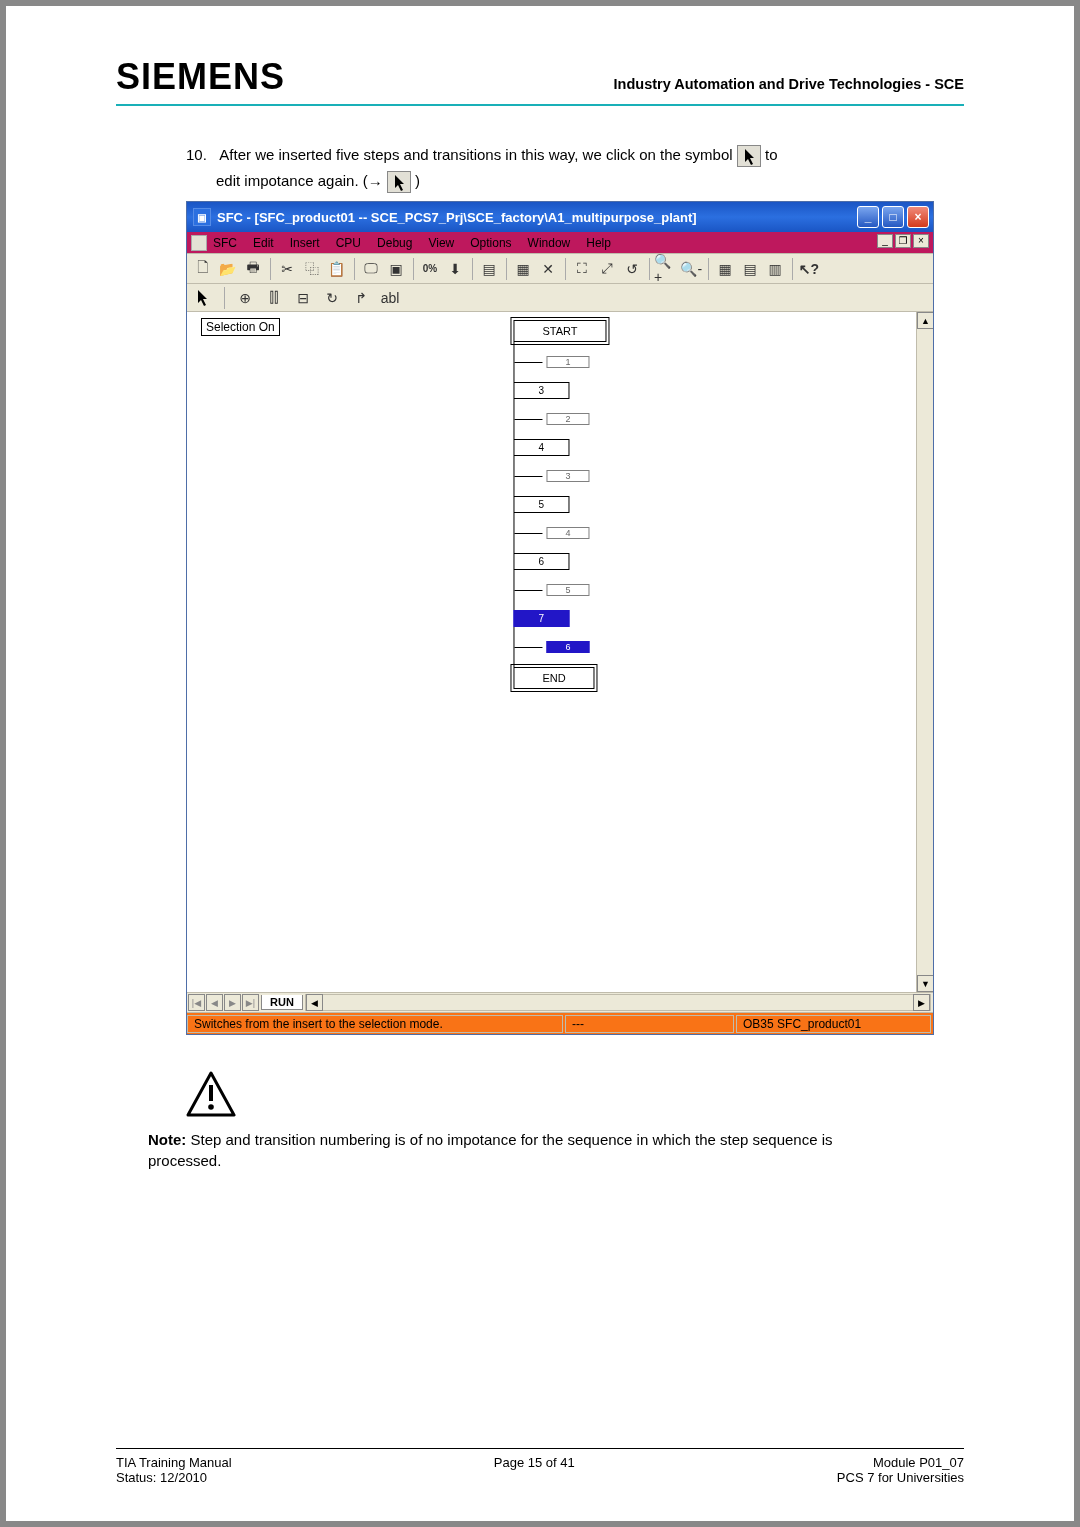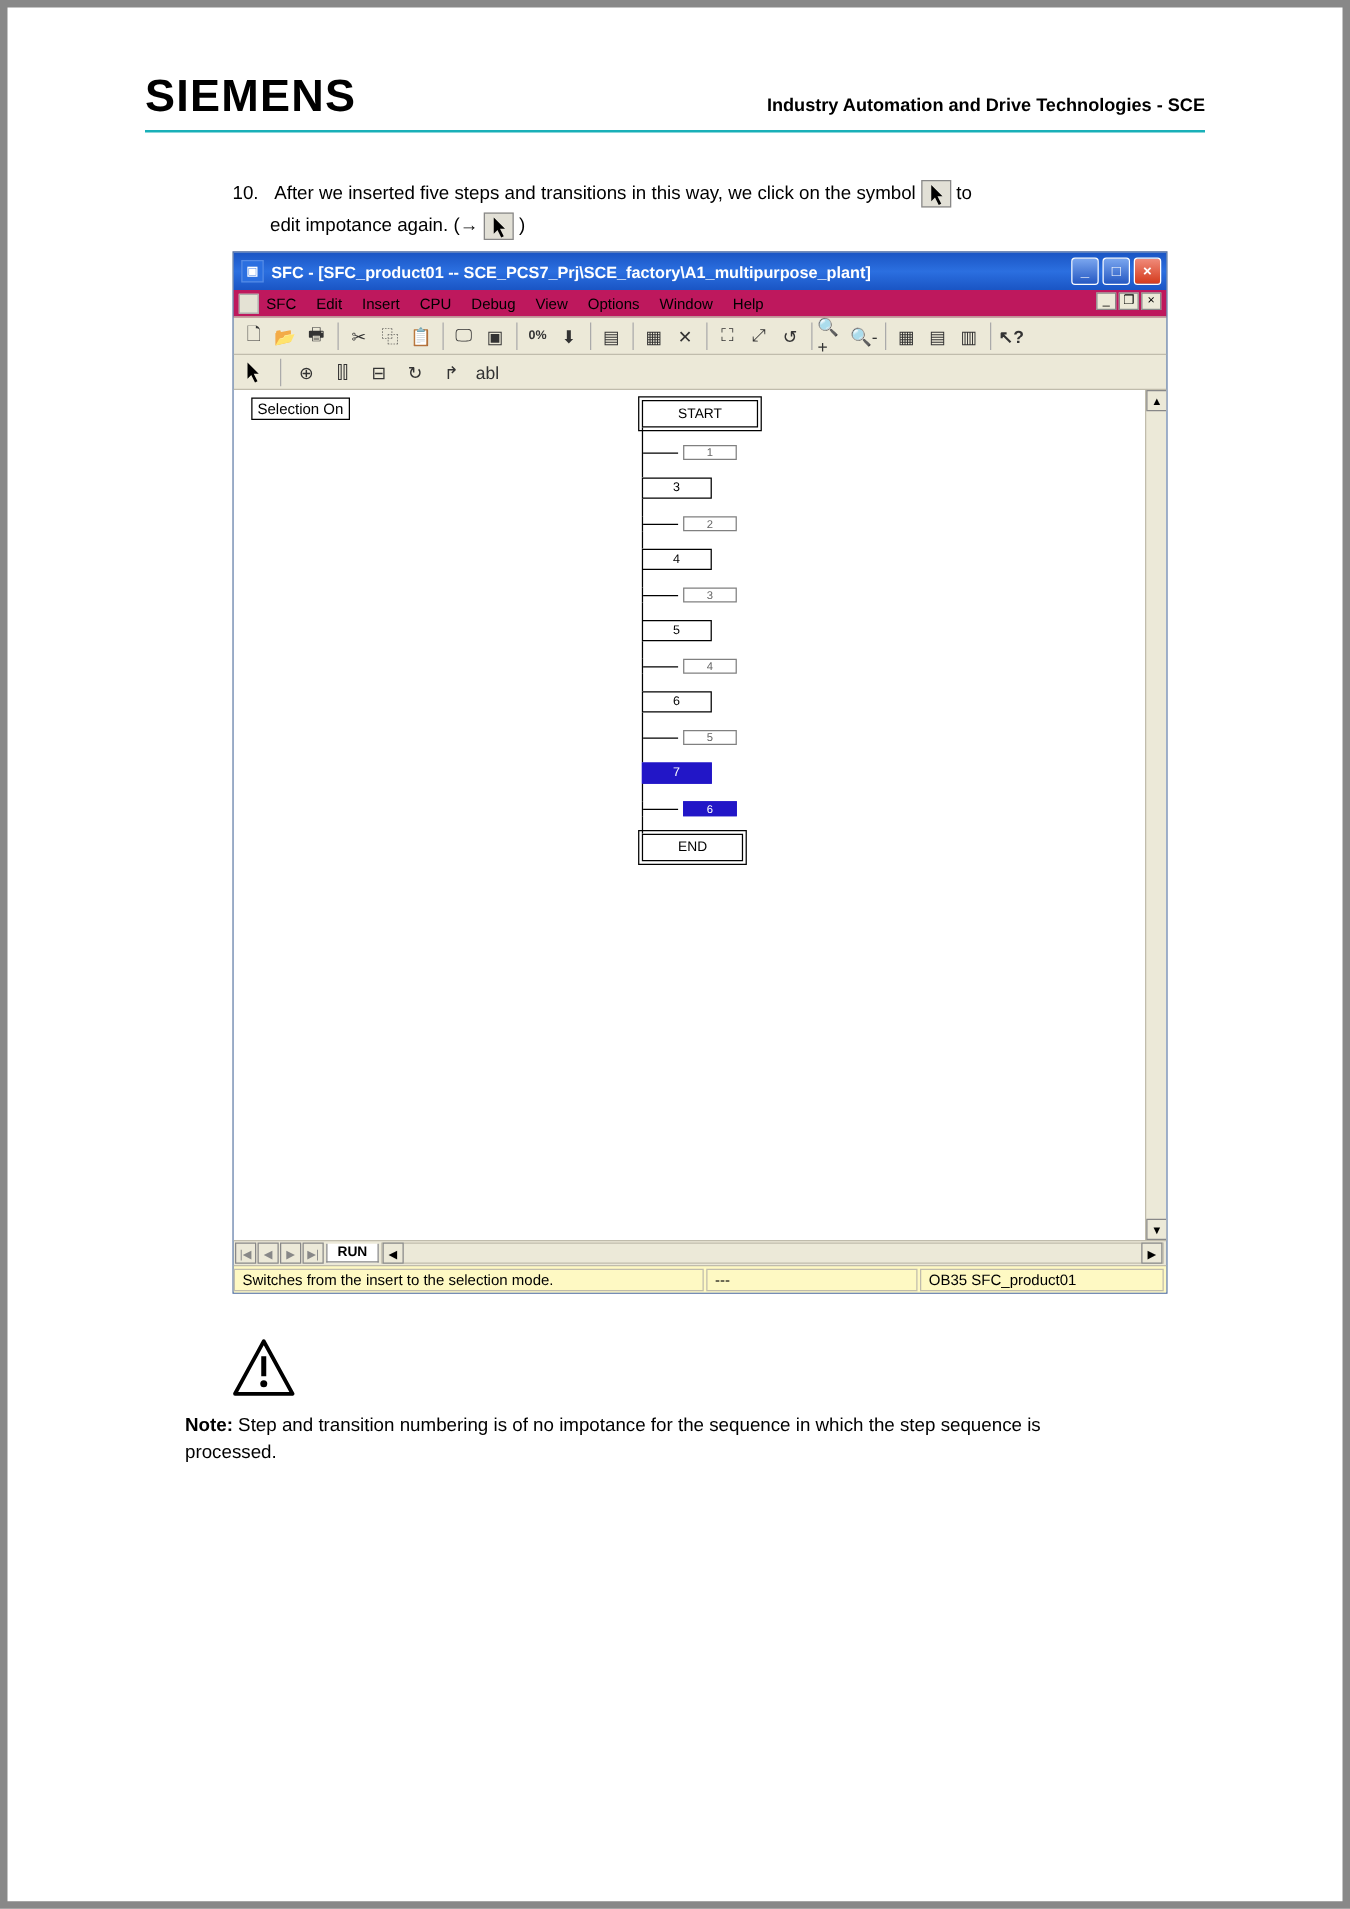--- a/index.html
+++ b/index.html
@@ -226,21 +226,21 @@
       flex: 1; height: 17px; background: #ece9d8; margin: 0 2px;
       border: 1px solid #c0bcac;
       position: relative;
     }
     .hscroll .ha {
       position: absolute; top: -1px; width: 17px; height: 17px;
       background: #ece9d8; border: 1px solid #888;
       display:flex;align-items:center;justify-content:center;font-size:9px;
     }
     .statusbar {
-      height: 22px; background: #fef9c3; border-top: 1px solid #c0bcac;
+      height: 22px; background: #f97316; border-top: 1px solid #c0bcac;
       display: flex; align-items: center; font-size: 12px; color: #000;
     }
     .statusbar .cell {
       border: 1px solid #c0bcac; height: 18px; padding: 1px 6px; margin-right: 2px;
       display: flex; align-items: center;
     }
     .warn-icon {
       margin-left: 70px;
       margin-top: 36px;
     }
@@ -454,14 +454,25 @@
       <path d="M25 2 L48 44 L2 44 Z" fill="none" stroke="#000" stroke-width="3" stroke-linejoin="round"></path>
       <rect x="23" y="14" width="4" height="16" fill="#000"></rect>
       <circle cx="25" cy="36" r="2.8" fill="#000"></circle>
     </svg>
   </div>
 
   <div class="note-text">
     <b>Note:</b><span> Step and transition numbering is of no impotance for the sequence in which the step sequence is processed.</span>
   </div>
 
+  <div class="footer">
+    <div>
+      <div>TIA Training Manual</div>
+      <div>Status: 12/2010</div>
+    </div>
+    <div>Page 15 of 41</div>
+    <div class="fr">
+      <div>Module P01_07</div>
+      <div>PCS 7 for Universities</div>
+    </div>
+  </div>
 
 </div>
 
 </body></html>

